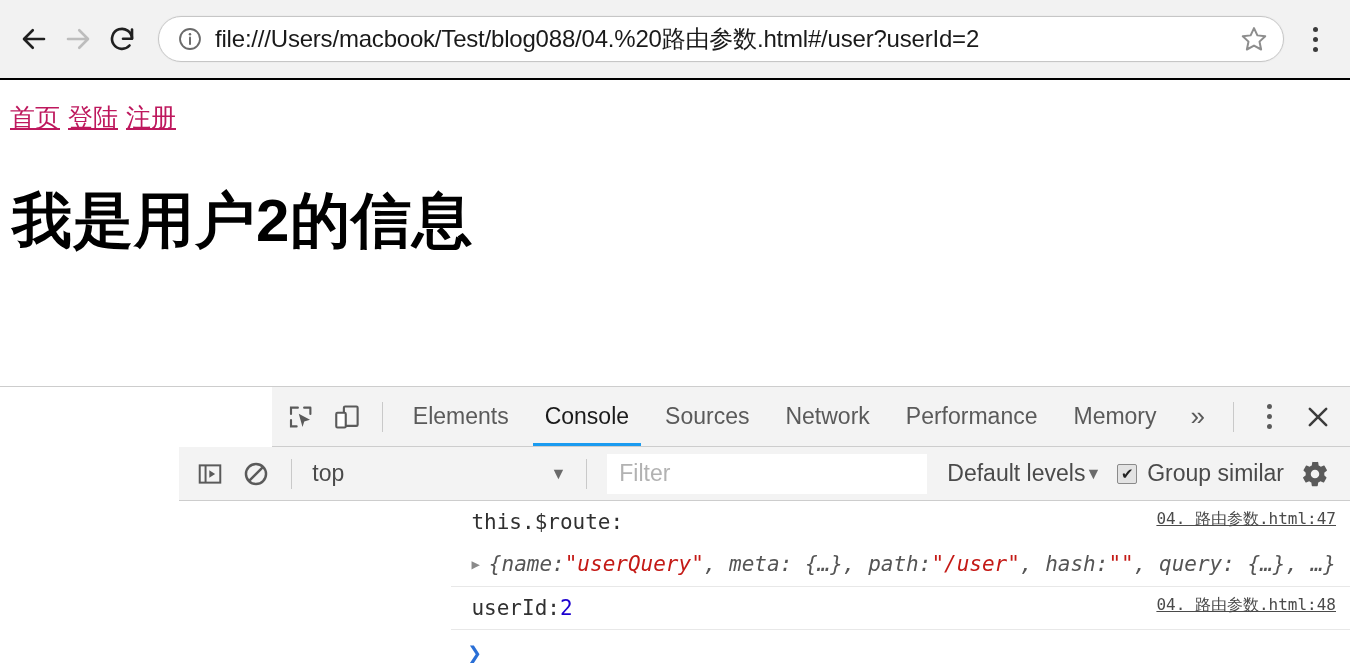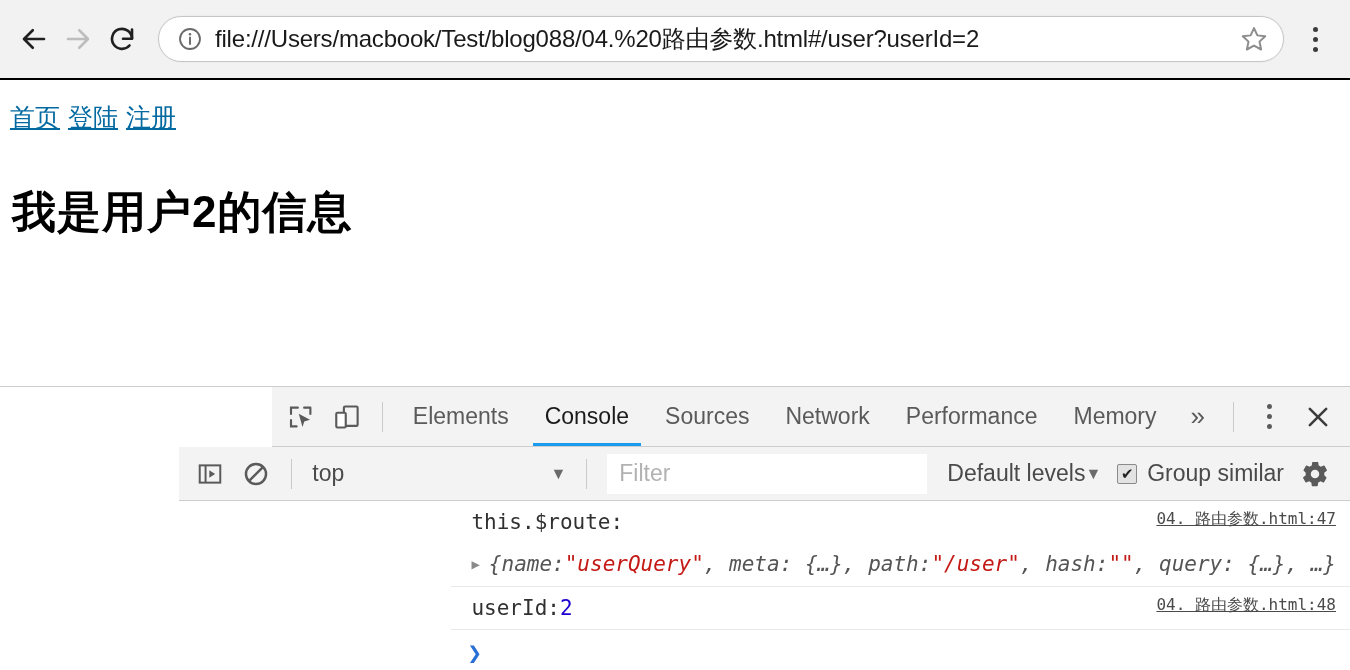--- a/index.html
+++ b/index.html
@@ -60,27 +60,27 @@
 
   
   #page-viewport {
     height: 306px;
     background: #ffffff;
     padding: 22px 10px 0 10px;
     position: relative;
   }
   #page-nav { font-size: 25px; line-height: 1.2; }
   #page-nav a {
-    color: #0369a1;
+    color: #be185d;
     text-decoration: underline;
     margin-right: 8px;
   }
   #page-heading {
     margin: 56px 0 0 2px;
-    font-size: 44px;
+    font-size: 60px;
     font-weight: bold;
     color: #000;
     line-height: 1.1;
     letter-spacing: 1px;
   }
 
   
   #devtools {
     height: 298px;
     background: #ffffff;

